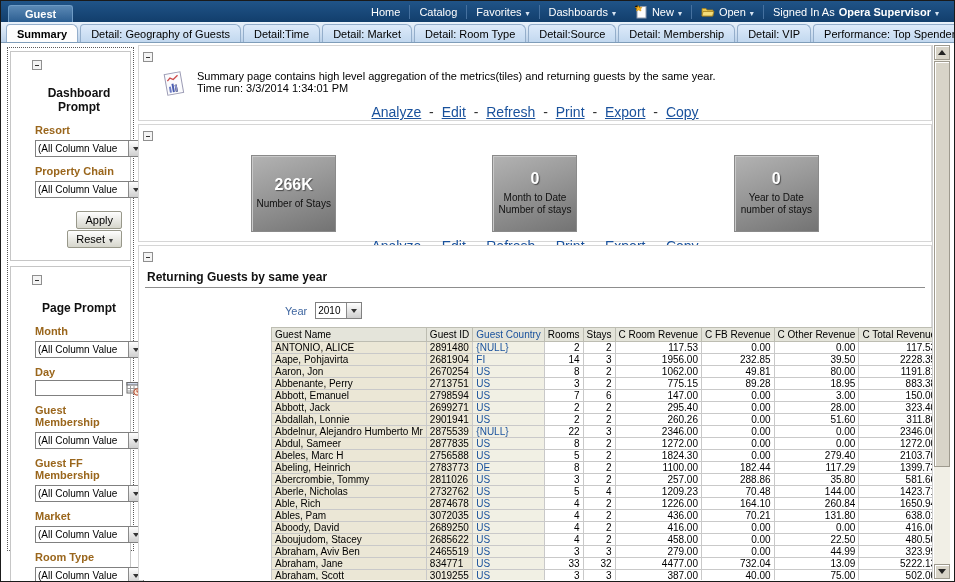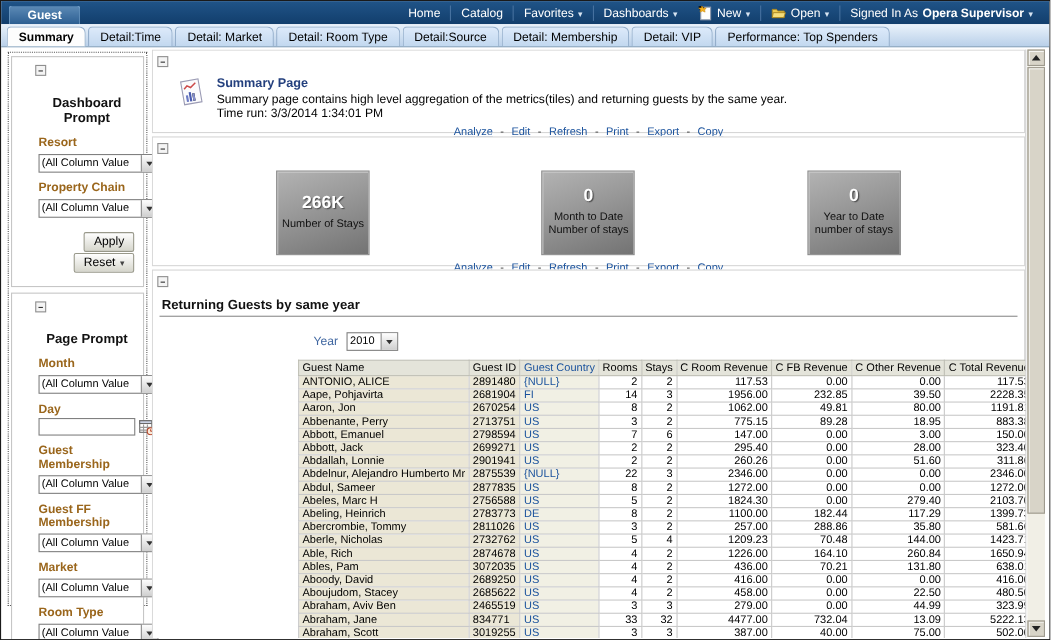--- a/index.html
+++ b/index.html
@@ -54,21 +54,21 @@
   .obi-btn .chev::after { color:#444; }
 
   
   .main { position:absolute; top:44px; left:137px; width:795px; bottom:1px;
     border-right:1px solid #cfcfcf; overflow:hidden; }
   .section { border:1px solid #d6d6d6; background:#fff; margin-bottom:3px; padding:2px 4px 4px 4px; position:relative; }
 
   .summary-block { display:flex; margin:4px 0 2px 18px; }
   .summary-text { margin-left:10px; font-size:11px; }
   .summary-title { font-weight:bold; color:#24407e; font-size:11.5px; margin-bottom:3px; }
-  .links-row { text-align:center; font-size:10px; margin-top:6px; }
+  .links-row { text-align:center; font-size:14px; margin-top:6px; }
   .links-row .link { color:#19519c; text-decoration:underline; cursor:pointer; }
   .links-row .sep { color:#333; margin:0 4px; }
 
   .tiles-row { display:flex; justify-content:space-around; align-items:center; margin:10px 30px 0 30px; }
   .tile { width:85px; height:77px; border:1px solid #8a8a8a;
     background:linear-gradient(160deg,#b3b3b3 0%,#9a9a9a 40%,#737373 100%);
     box-shadow:inset 1px 1px 0 #c9c9c9; display:flex; flex-direction:column;
     align-items:center; justify-content:center; }
   .tile-value { font-size:16px; font-weight:bold; color:#fff; text-shadow:1px 1px 1px #4e4e4e; line-height:1; }
   .tile-label { font-size:10px; color:#111; text-align:center; margin-top:5px; white-space:pre-line; line-height:1.2; }
@@ -154,20 +154,21 @@
         <span>Signed In As</span>
         <span class="user-name">Opera Supervisor</span>
         <span class="chev"></span>
       </div>
     </div>
   </div>
 
   <div class="tabbar">
     <div id="page-tabs" style="display:flex;align-items:flex-end;">
         <div class="page-tab active">Summary</div>
+        <div class="page-tab">Detail: Geography of Guests</div>
         <div class="page-tab">Detail:Time</div>
         <div class="page-tab">Detail: Market</div>
         <div class="page-tab">Detail: Room Type</div>
         <div class="page-tab">Detail:Source</div>
         <div class="page-tab">Detail: Membership</div>
         <div class="page-tab">Detail: VIP</div>
         <div class="page-tab">Performance: Top Spenders</div>
       </div>
 
   </div>
@@ -253,21 +254,20 @@
                 <rect x="5" y="3" width="16" height="21" fill="#fbfbfd" stroke="#9b9bb4" stroke-width="1"></rect>
                 <polyline points="7,10 10,7.5 13,9.5 18,6" stroke="#cc4a4a" stroke-width="1.3" fill="none"></polyline>
                 <rect x="7.5" y="16" width="2" height="6" fill="#6c7bc4"></rect>
                 <rect x="10.5" y="13.5" width="2" height="8.5" fill="#4a5cb0"></rect>
                 <rect x="13.5" y="15" width="2" height="7" fill="#8690cе"></rect>
                 <rect x="13.5" y="15" width="2" height="7" fill="#8690ce"></rect>
               </g>
             </svg>
         </span>
         <div class="summary-text">
-          <div class="summary-title">Summary Page</div>
           <div>Summary page contains high level aggregation of the metrics(tiles) and returning guests by the same year.</div>
           <div>Time run: 3/3/2014 1:34:01 PM</div>
         </div>
       </div>
       <div class="links-row" id="summary-links"><span class="link">Analyze</span><span class="sep"> - </span><span class="link">Edit</span><span class="sep"> - </span><span class="link">Refresh</span><span class="sep"> - </span><span class="link">Print</span><span class="sep"> - </span><span class="link">Export</span><span class="sep"> - </span><span class="link">Copy</span></div>
     </div>
 
     <div class="section" style="height:118px;">
       <span class="collapse-box"></span>
       <div class="tiles-row" id="tiles-row">

